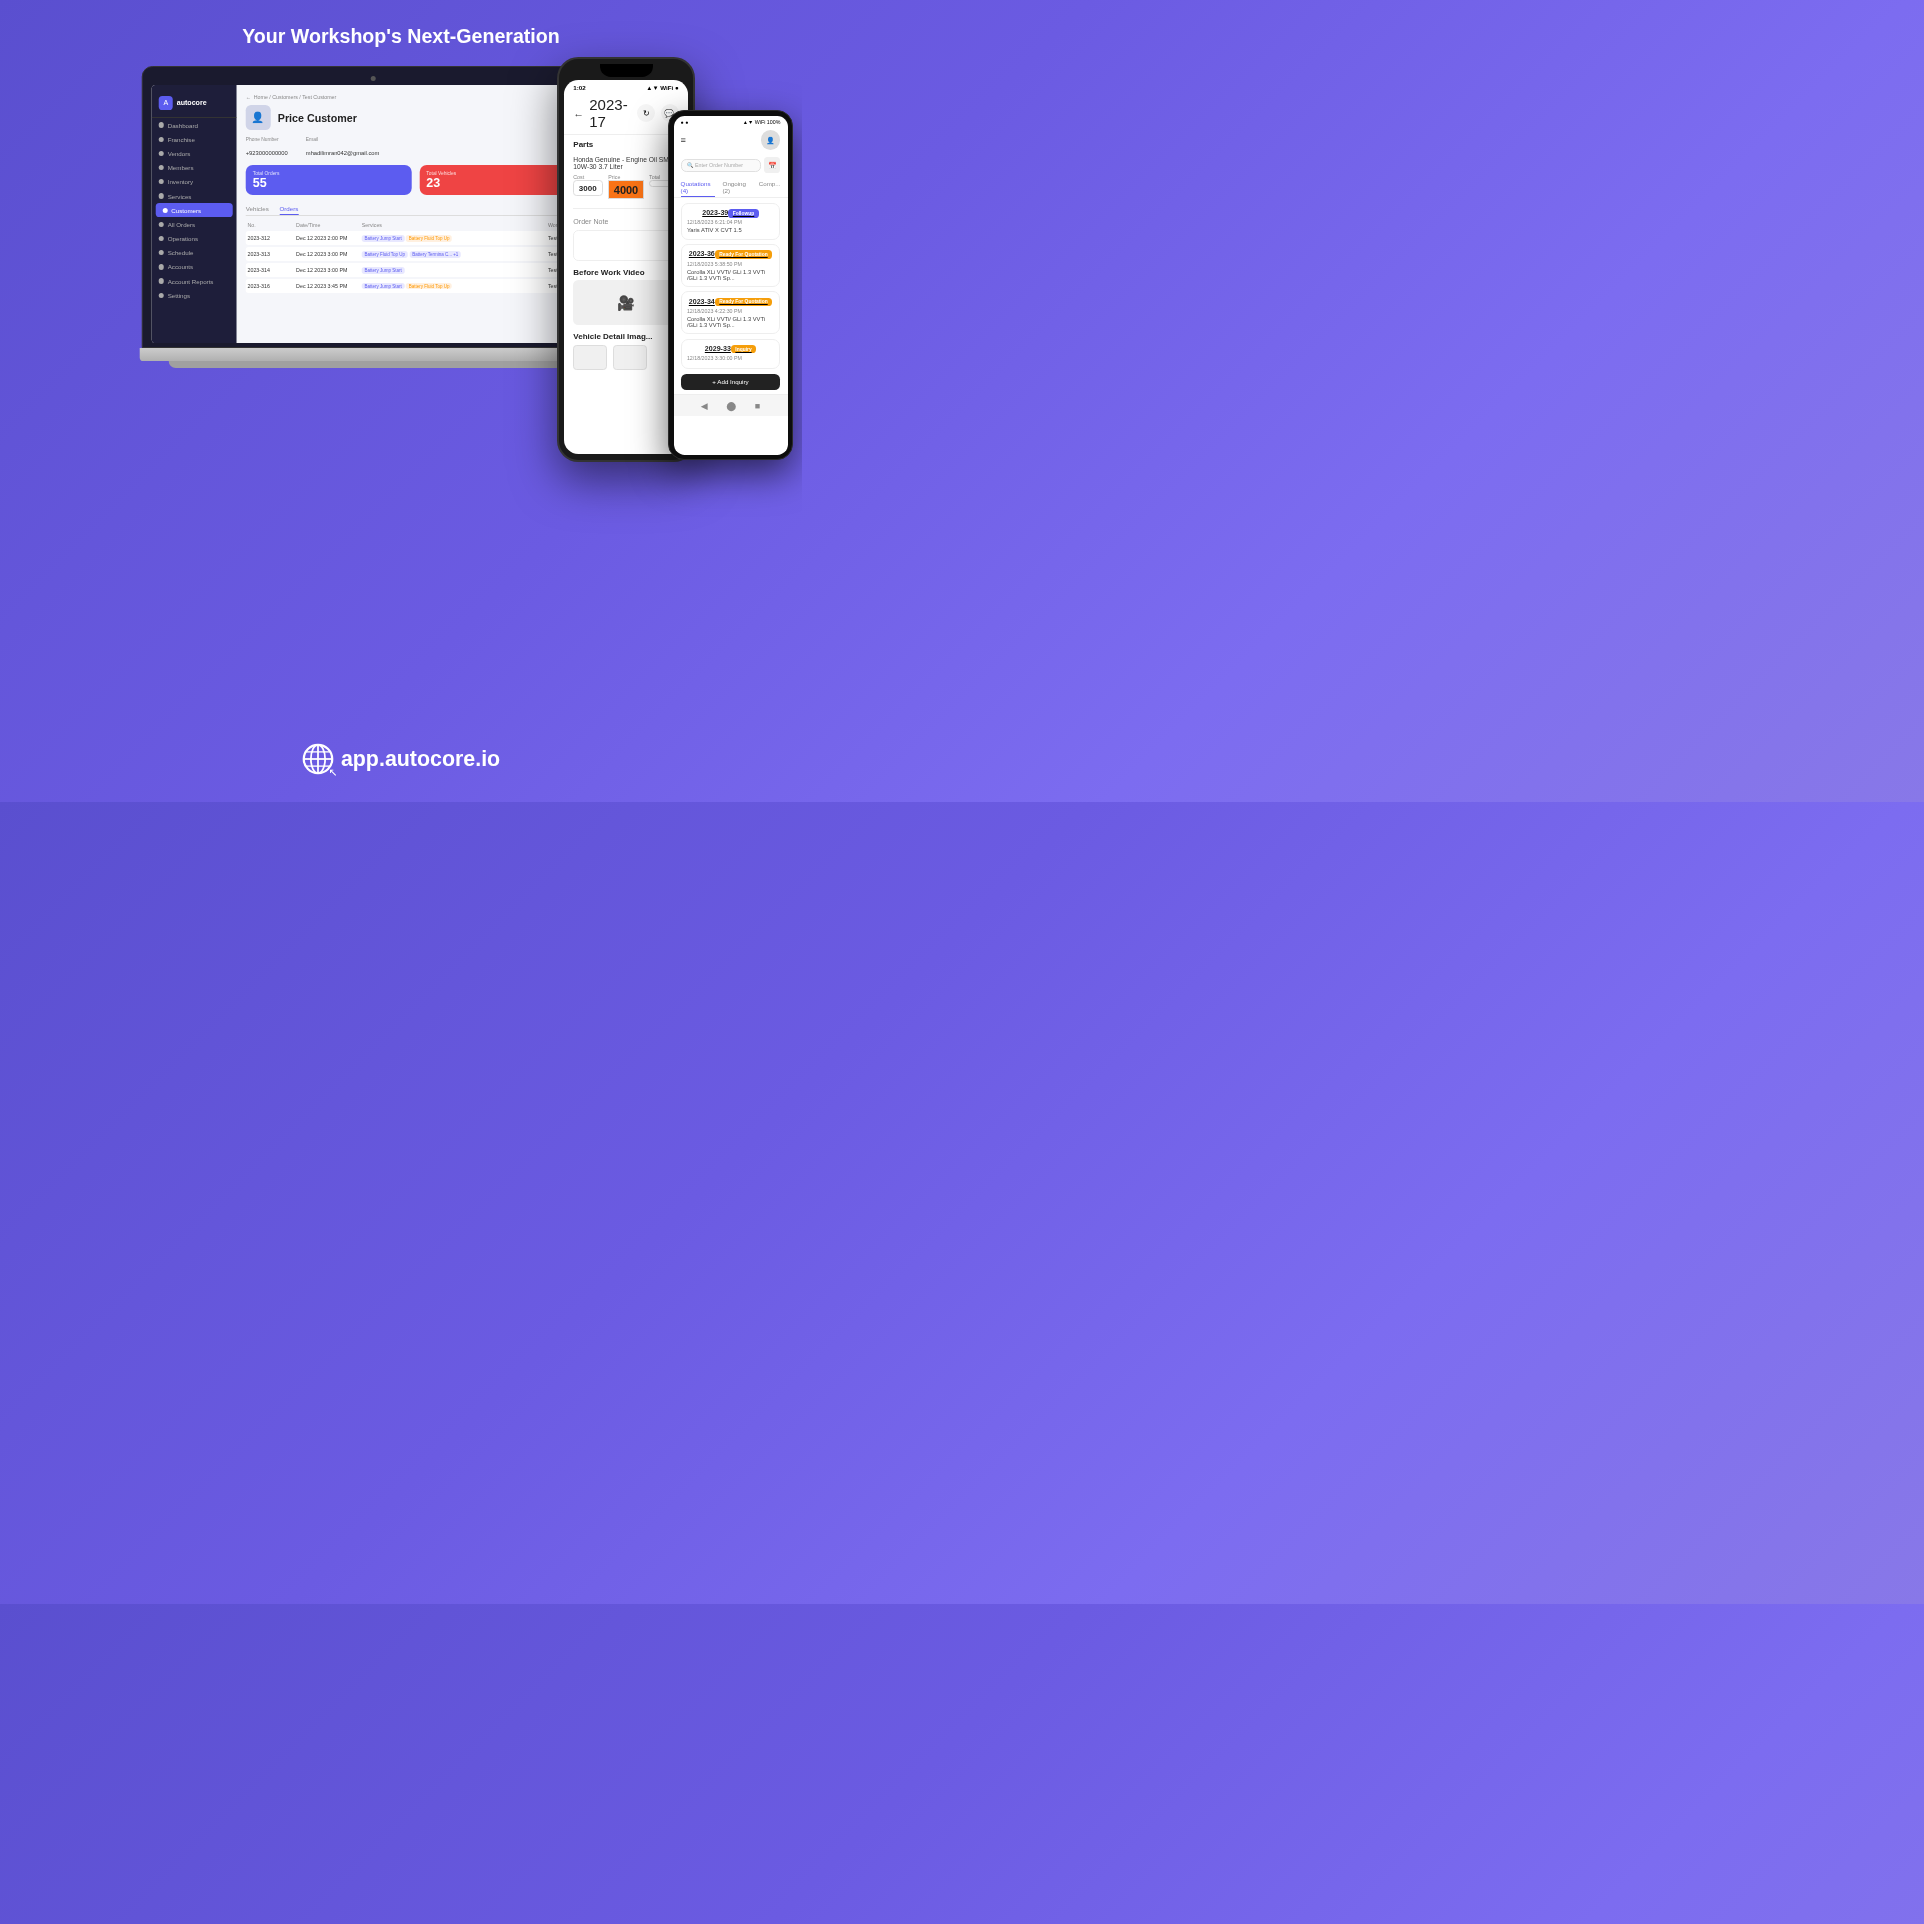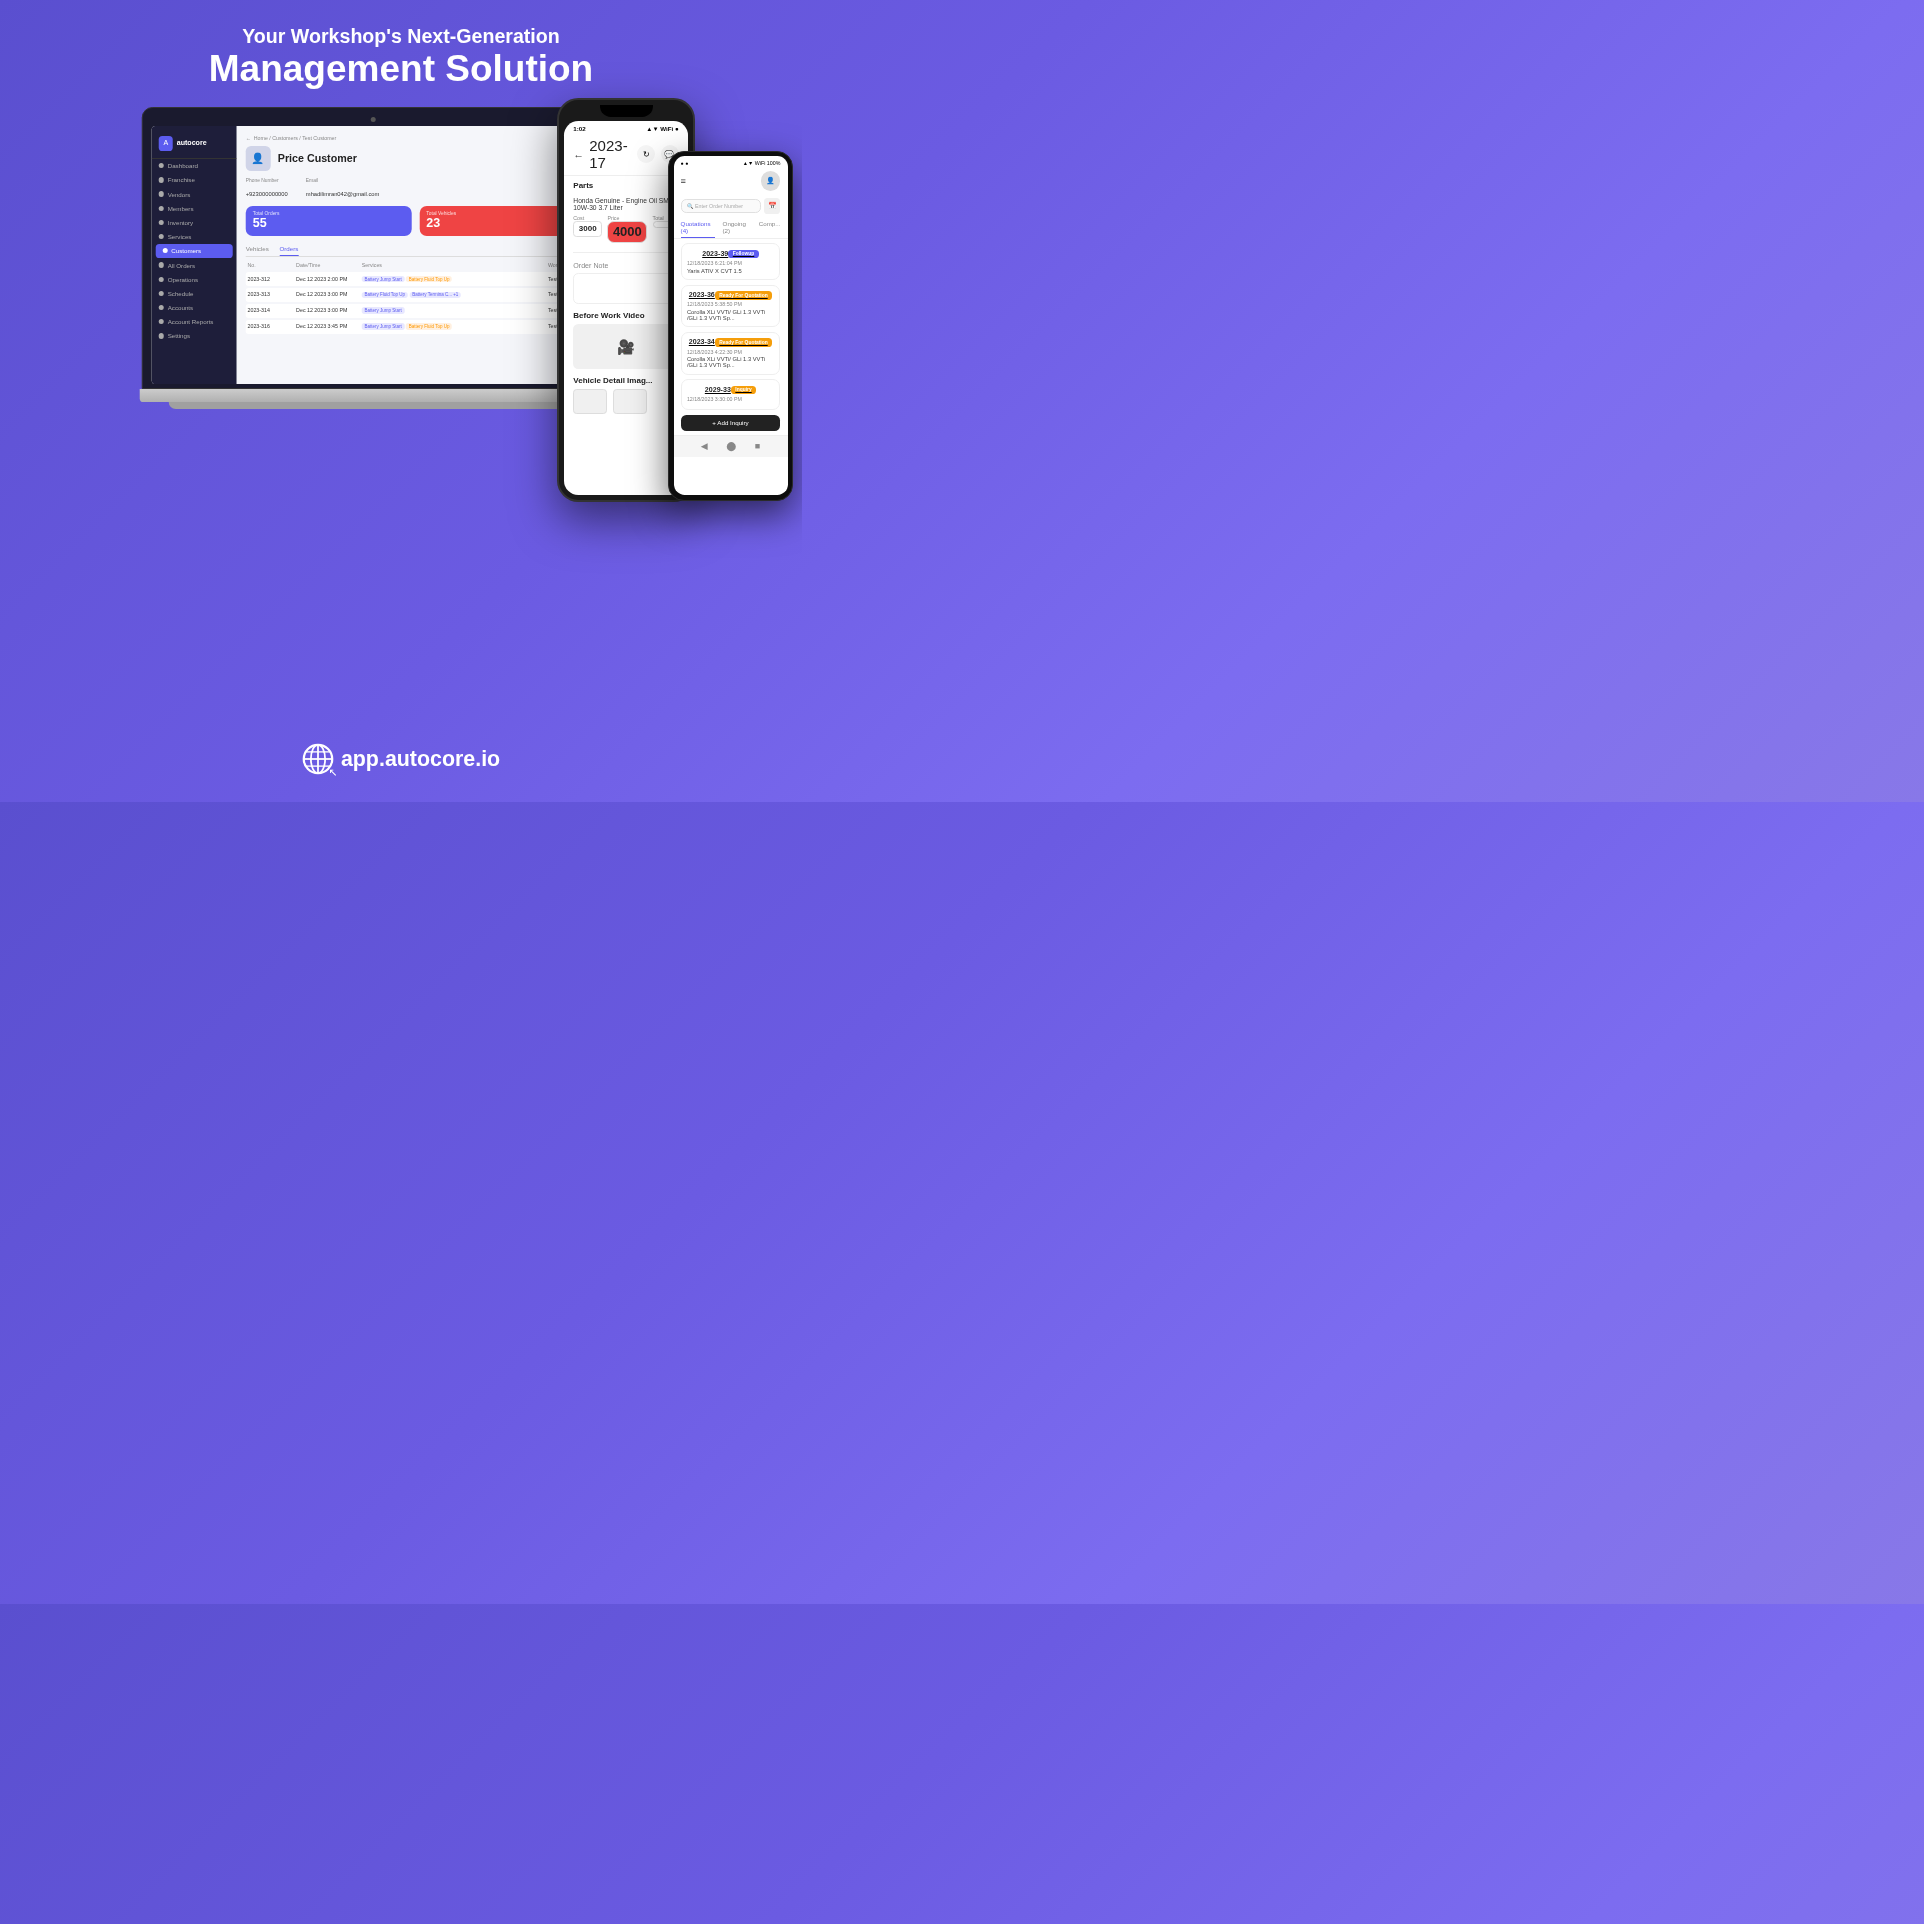--- a/index.html
+++ b/index.html
@@ -548,21 +548,20 @@
       color: #fff;
       font-size: 21.4px;
       font-weight: 700;
     }
   </style>
 </head>
 <body>
 
 <div class="hero-text">
   <div class="hero-subtitle">Your Workshop's Next-Generation</div>
-  <div class="hero-title">Management Solution</div>
 </div>
 
 <div class="devices-container">
 
   <div class="laptop">
     <div class="laptop-screen-outer">
       <div class="laptop-camera"></div>
       <div class="laptop-screen">
 
         <div class="ls-sidebar">
@@ -711,21 +710,21 @@
         <div class="p1-section-title">Parts</div>
         <div class="p1-parts-item">
           <div class="p1-parts-name">Honda Genuine - Engine Oil SM 10W-30 3.7 Liter</div>
           <div class="p1-parts-fields">
             <div class="p1-field">
               <label>Cost</label>
               <input-mock style="display:block;border:0.9px solid #ddd;border-radius:3.6px;padding:2.7px 4.5px;font-size:8px;color:#222;font-weight:700;background:#fff;">3000</input-mock>
             </div>
             <div class="p1-field">
               <label>Price</label>
-              <input-mock style="display:block;border:0.9px solid #ddd;border-radius:7px;padding:2.7px 4.5px;font-size:13px;color:#222;font-weight:700;background:#ef4444;">4000</input-mock>
+              <input-mock style="display:block;border:0.9px solid #ddd;border-radius:0;padding:2.7px 4.5px;font-size:11px;color:#222;font-weight:700;background:#f97316;">4000</input-mock>
             </div>
             <div class="p1-field">
               <label>Total</label>
               <input-mock style="display:block;border:0.9px solid #ddd;border-radius:3.6px;padding:2.7px 4.5px;font-size:8px;color:#222;font-weight:700;background:#fff;"></input-mock>
             </div>
           </div>
         </div>
         <div class="p1-divider"></div>
         <div class="p1-note-label">Order Note</div>
         <div class="p1-note-box"></div>

